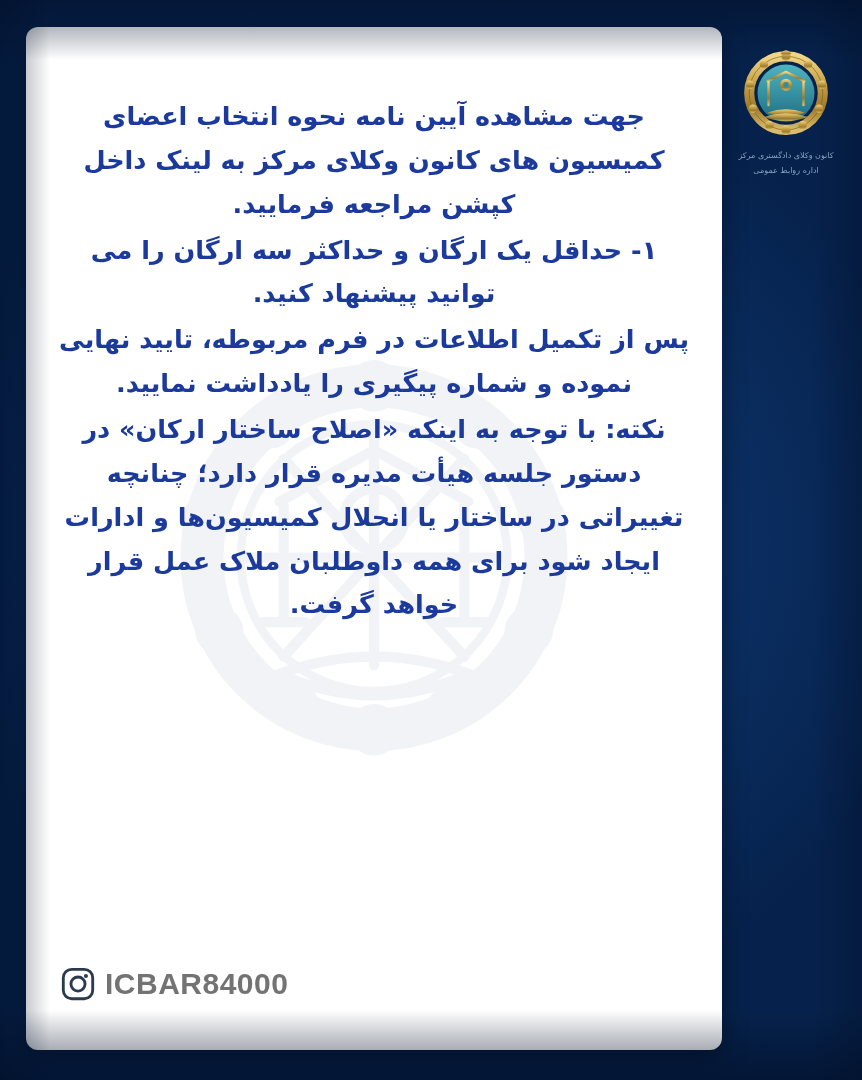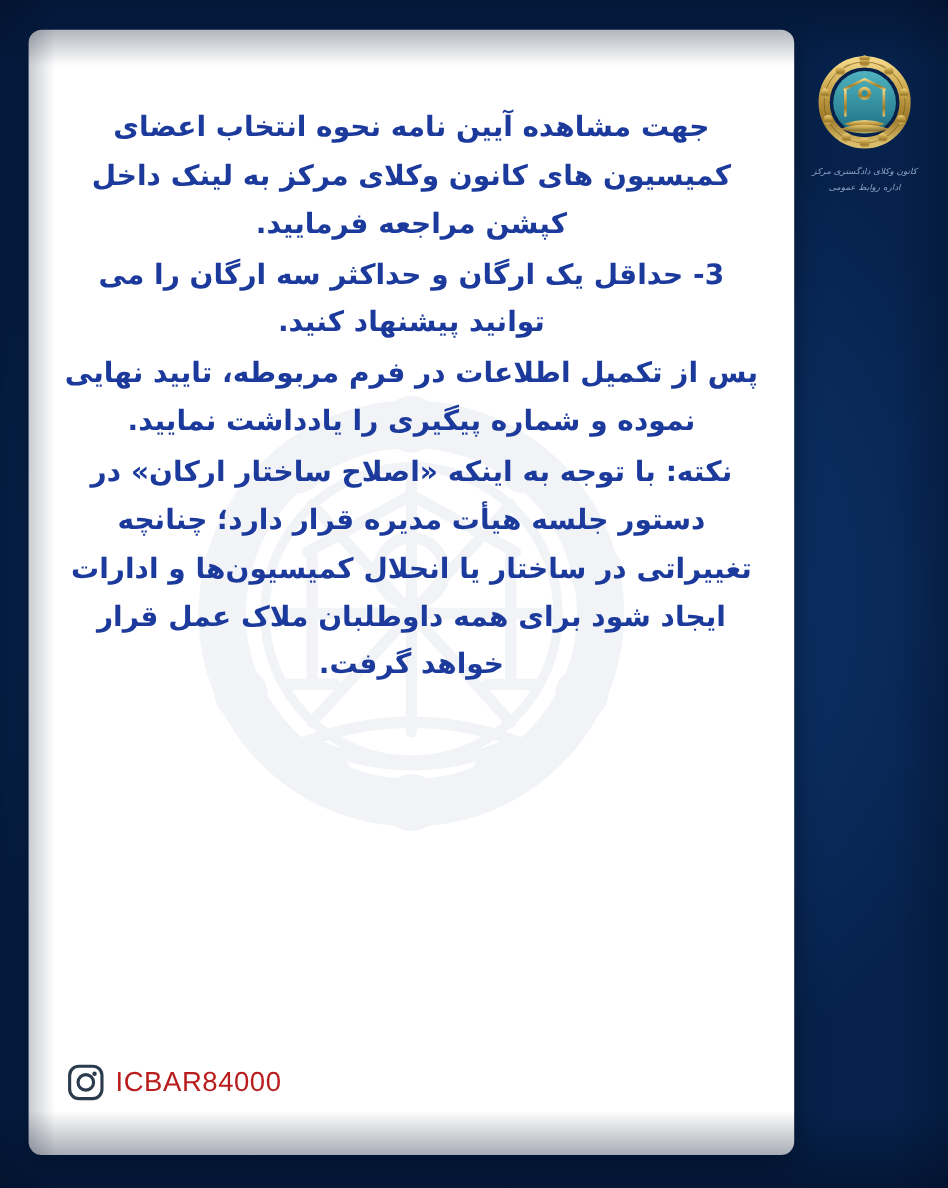--- a/index.html
+++ b/index.html
@@ -52,21 +52,20 @@
   .emblem-caption {
     margin-top: 4px;
     width: 100px;
     text-align: center;
     color: #9fb9d8;
     font-size: 8px;
     line-height: 1.9;
     letter-spacing: .2px;
     opacity: .85;
     font-family: "DejaVu Sans", "Liberation Sans", sans-serif;
-    font-style: italic;
   }
   .emblem-caption .l1 { display:block; transform: scaleY(.95); }
   .emblem-caption .l2 { display:block; transform: scaleY(.95); }
 
   
   .card {
     position: absolute;
     left: 26px;
     top: 27px;
     width: 696px;
@@ -116,23 +115,23 @@
     left: 34px;
     bottom: 48px;
     display: flex;
     align-items: center;
     gap: 9px;
     direction: ltr;
     z-index: 3;
   }
   .insta-icon { width: 36px; height: 36px; display:block; }
   .insta-handle {
-    color: #b91c1c;
-    font-size: 25px;
-    font-weight: 400;
+    color: #737373;
+    font-size: 30px;
+    font-weight: 700;
     letter-spacing: 0.5px;
     font-family: "Liberation Sans", sans-serif;
     line-height: 1;
   }
 </style>
 </head>
 <body>
 
 <div class="poster">
 
@@ -215,21 +214,21 @@
             <circle cx="14" cy="70" r="4.6"></circle>
           <circle cx="11" cy="44" r="4.6"></circle>
             <circle cx="26" cy="22" r="4.6"></circle>
         </g>
       </svg>
     </div>
 
     <div class="card-inner">
       <div class="body-text">
         <p class="para">جهت مشاهده آیین نامه نحوه انتخاب اعضای کمیسیون های کانون وکلای مرکز به لینک داخل کپشن مراجعه فرمایید.</p>
-        <p class="para">3- حداقل یک ارگان و حداکثر سه ارگان را می توانید پیشنهاد کنید.</p>
+        <p class="para">۱- حداقل یک ارگان و حداکثر سه ارگان را می توانید پیشنهاد کنید.</p>
         <p class="para">پس از تکمیل اطلاعات در فرم مربوطه، تایید نهایی نموده و شماره پیگیری را یادداشت نمایید.</p>
         <p class="para">نکته: با توجه به اینکه «اصلاح ساختار ارکان» در دستور جلسه هیأت مدیره قرار دارد؛ چنانچه تغییراتی در ساختار یا انحلال کمیسیون‌ها و ادارات ایجاد شود برای همه داوطلبان ملاک عمل قرار خواهد گرفت.</p>
       </div>
     </div>
 
     <div class="insta">
       <svg class="insta-icon" viewBox="0 0 24 24">
         <rect x="2.2" y="2.2" width="19.6" height="19.6" rx="5.6" ry="5.6" fill="none" stroke="#2b3b4e" stroke-width="1.9"></rect>
         <circle cx="12" cy="12" r="4.7" fill="none" stroke="#2b3b4e" stroke-width="1.9"></circle>
         <circle cx="17.3" cy="6.7" r="1.35" fill="#2b3b4e"></circle>

